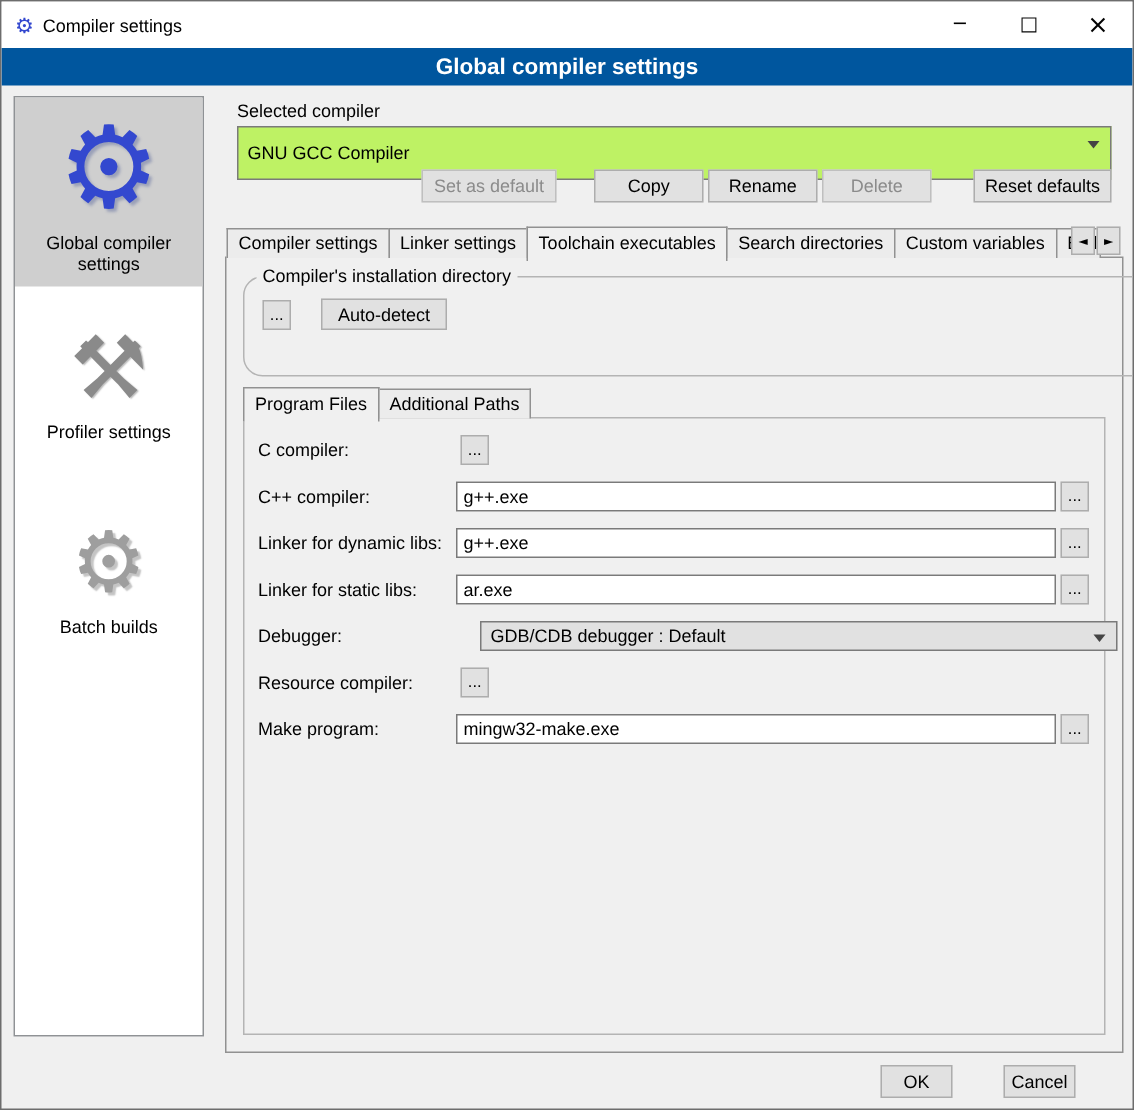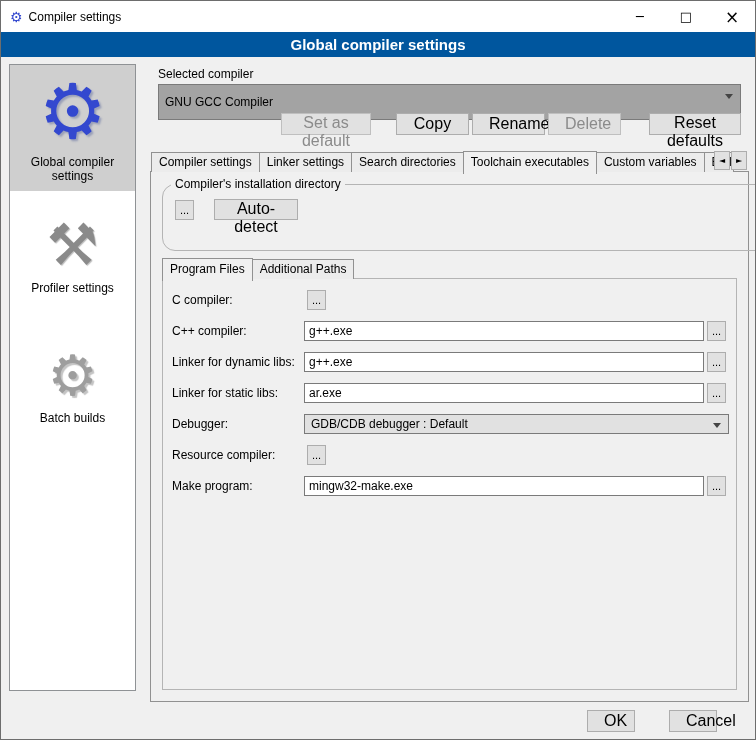--- a/index.html
+++ b/index.html
@@ -41,38 +41,38 @@
   .side-item.selected { background:#cfcfcf; }
   .side-icon { display:block; font-family:"DejaVu Sans", sans-serif; }
   .icon-gear-blue { font-size:76px; line-height:86px; color:#3348cf; text-shadow:2px 2px 2px #9aa0b8; }
   .icon-profiler { font-size:58px; line-height:72px; color:#8a8a8a; text-shadow:1px 1px 1px #bbb; margin-top:14px; }
   .icon-gear-gray { font-size:56px; line-height:70px; color:#9e9e9e; text-shadow:2px 2px 1px #c4c4c4; margin-top:34px; }
   .side-label { font-size:12px; line-height:14px; }
 
   
   .btn {
     position:absolute; height:22px; background:#e1e1e1; border:1px solid #adadad;
-    font-family:"Liberation Sans", sans-serif; font-size:16px; color:#000;
-    text-align:center; cursor:default; padding:0 16px;
+    font-family:"Liberation Sans", sans-serif; font-size:12px; color:#000;
+    text-align:center; cursor:default; padding:0 4px;
   }
   .btn.disabled { color:#8b8b8b; border-color:#bfbfbf; }
   .tb {
     background:#fff; border:1px solid #7a7a7a; height:20px;
     font-family:"Liberation Sans", sans-serif; font-size:12px; padding:0 4px;
   }
   .combo {
-    background:#a3a3a3; border:1px solid #7a7a7a; height:36px;
+    background:#bef264; border:1px solid #7a7a7a; height:36px;
     display:flex; align-items:center; padding-left:6px; position:relative;
   }
   .combo .arrow {
     position:absolute; right:7px; top:9px; width:0; height:0;
     border-left:4px solid transparent; border-right:4px solid transparent;
     border-top:5px solid #444;
   }
-  .combo.gray { background:#e1e1e1; height:20px; }
+  .combo.gray { background:#e1e1e1; height:20px;margin-left:16px; }
   .combo.gray .arrow { top:8px; }
 
   .lbl { position:absolute; font-size:12px; }
 
   
   .tabs { position:absolute; left:150px; top:150px; height:21px; display:flex; align-items:flex-end; z-index:3; }
   .tab {
     height:20px; line-height:18px; padding:0 7px; background:#ececec;
     border:1px solid #919191; border-bottom:none; margin-right:-1px; white-space:nowrap;
   }
@@ -160,22 +160,22 @@
 
   <button class="btn disabled" style="left:280px; top:112px; width:90px;">Set as default</button>
   <button class="btn" style="left:395px; top:112px; width:73px;">Copy</button>
   <button class="btn" style="left:471px; top:112px; width:73px;">Rename</button>
   <button class="btn disabled" style="left:547px; top:112px; width:73px;">Delete</button>
   <button class="btn" style="left:648px; top:112px; width:92px;">Reset defaults</button>
 
   <div class="tabs">
     <div class="tab">Compiler settings</div>
     <div class="tab">Linker settings</div>
+    <div class="tab active">Toolchain executables</div>
     <div class="tab">Search directories</div>
-    <div class="tab active">Toolchain executables</div>
     <div class="tab">Custom variables</div>
     <div class="tab clip">Builc</div>
   </div>
   <button class="tab-arrow" style="left:713px;">◄</button>
   <button class="tab-arrow" style="left:730px;">►</button>
 
   <div class="panel"></div>
 
   <div class="groupbox">
     <span class="legend">Compiler's installation directory</span>

